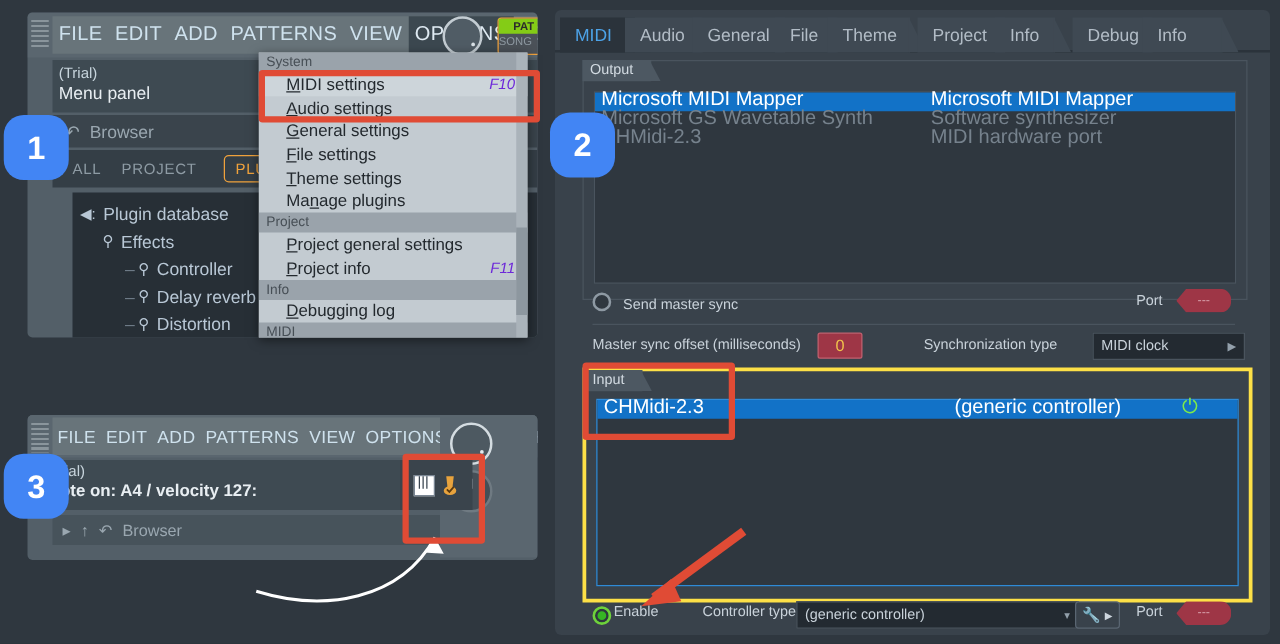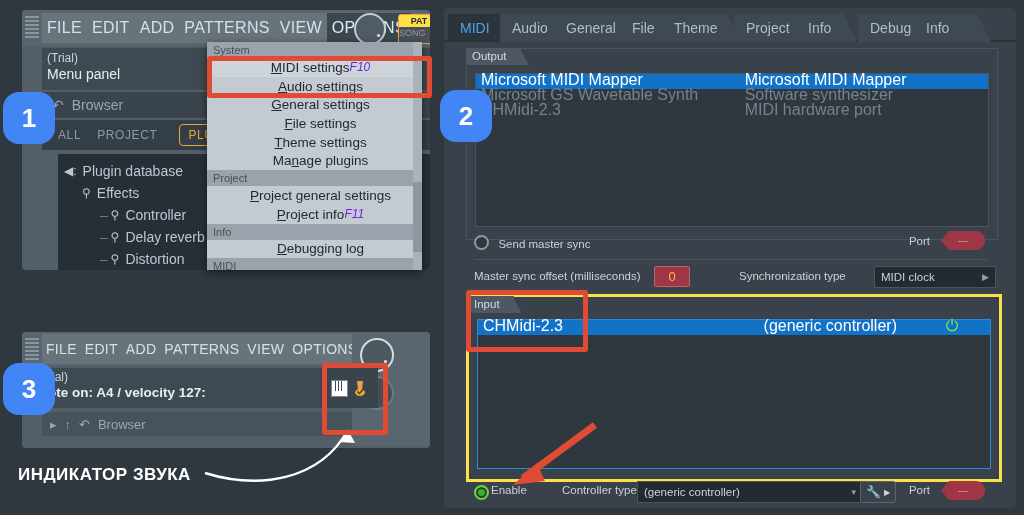--- a/index.html
+++ b/index.html
@@ -18,21 +18,21 @@
   .flbar{position:absolute;left:0;top:0;width:100%;height:36px;background:#5a666f;}
   .grip{position:absolute;left:3px;top:6px;width:14px;height:24px;
         background:repeating-linear-gradient(to bottom,#8a959c 0 2px,#5a666f 2px 4px);}
   .menustrip{position:absolute;left:20px;top:3px;height:30px;background:#68747a;display:flex;align-items:center;}
   .menustrip .mi{color:#cfe2ee;font-size:16px;padding:0 5px;letter-spacing:.3px;font-family:"Liberation Sans",sans-serif;}
   .menustrip .mi.hl{background:#3c4850;color:#dfeaf2;height:30px;display:flex;align-items:center;}
   .knobwrap{position:absolute;left:332px;top:3px;width:40px;height:30px;}
   .knob{width:28px;height:28px;border-radius:50%;border:2px solid #c3ccd2;background:#505c65;position:relative;}
   .knob:after{content:"";position:absolute;right:4px;bottom:6px;width:3px;height:3px;background:#d8e0e5;border-radius:50%;}
   .patsong{position:absolute;left:376px;top:4px;width:40px;height:28px;border:1px solid #f0a23c;border-radius:3px;background:#4b5158;}
-  .patsong .pat{background:#fde047;color:#2b2b2b;font-size:9px;text-align:center;font-weight:bold;line-height:12px;}
+  .patsong .pat{background:#84cc16;color:#2b2b2b;font-size:9px;text-align:center;font-weight:bold;line-height:12px;}
   .patsong .song{color:#8f9aa2;font-size:9px;text-align:left;line-height:13px;}
 
   .trialrow{position:absolute;left:20px;top:38px;width:388px;height:42px;background:#3e4a52;}
   .trialrow .l1{color:#c7d4dc;font-size:12px;padding:3px 0 0 5px;}
   .trialrow .l2{color:#e8eef2;font-size:14px;padding:1px 0 0 5px;}
 
   .browserrow{position:absolute;left:20px;top:82px;width:388px;height:26px;background:#3a444c;display:flex;align-items:center;}
   .browserrow .bicon{color:#9aa7b0;font-size:14px;margin:0 8px 0 10px;}
   .browserrow .btxt{color:#9aa7b0;font-size:14px;}
 
@@ -41,21 +41,21 @@
   .tabrow .t.active{color:#f0a23c;border:1px solid #f0a23c;border-radius:4px;padding:3px 8px;margin-left:22px;}
 
   .plugtree{position:absolute;left:36px;top:144px;width:372px;height:116px;background:#272f36;padding-top:6px;}
   .ptrow{display:flex;align-items:center;color:#b9c8d6;font-size:14px;height:22px;}
   .ptrow .ico{color:#b9c8d6;font-size:12px;margin-right:6px;}
 
   
   #dropdown{position:absolute;left:207px;top:42px;width:215px;height:228px;background:#c3cbd1;
             box-shadow:0 2px 8px rgba(0,0,0,.5);z-index:40;overflow:hidden;}
   .dsec{background:#9aa3ab;color:#474f56;font-size:11px;padding:1px 0 1px 6px;height:14px;line-height:14px;}
-  .ditem{display:flex;align-items:center;justify-content:center;height:18.7px;
+  .ditem{display:flex;align-items:center;justify-content:space-between;height:18.7px;
          padding:0 10px 0 22px;color:#23292e;font-size:13.5px;}
   .ditem .sc{color:#6d28d9;font-size:12px;font-style:italic;}
   .ditem.sel{background:#cdd5da;}
   .dscroll{position:absolute;right:0;top:0;width:9px;height:100%;background:#aab3ba;}
   .dscroll .th{position:absolute;right:0;top:140px;width:9px;height:70px;background:#8d979f;}
 
   
   #panel3{position:absolute;left:22px;top:332px;width:408px;height:116px;background:#535f68;border-radius:4px;overflow:hidden;}
   #panel3 .flbar{height:34px;background:#5a666f;}
   #panel3 .menustrip{left:20px;top:2px;height:30px;width:310px;background:#68747a;}
@@ -268,21 +268,20 @@
     </div>
     <div class="p3browser">
       <span>▸</span>
       <span>↑</span>
       <span>↶</span>
       <span>Browser</span>
     </div>
   </div>
   <div class="redbox" style="left:322px;top:363px;width:56px;height:62px;"></div>
   <div class="badge" style="left:3px;top:363px;">3</div>
-  <div class="callout">ИНДИКАТОР ЗВУКА</div>
   <svg class="arrow-white" style="left:200px;top:360px;" width="180" height="135">
     <path d="M5 113 C60 130, 120 120, 148 70" stroke="#fff" stroke-width="2.4" fill="none"></path>
     <path d="M148 70 l-9 12 l16 1 z" fill="#fff"></path>
   </svg>
 
   <div id="dialog">
     <div class="tabs" id="dtabs">
         <div class="base"></div>
         <div class="tab act" style="left: 4px; width: 38px;"><span>MIDI</span><span class="sk"></span></div>
         <div class="tab" style="left: 56px; width: 40px;"><span>Audio</span><span class="sk"></span></div>

